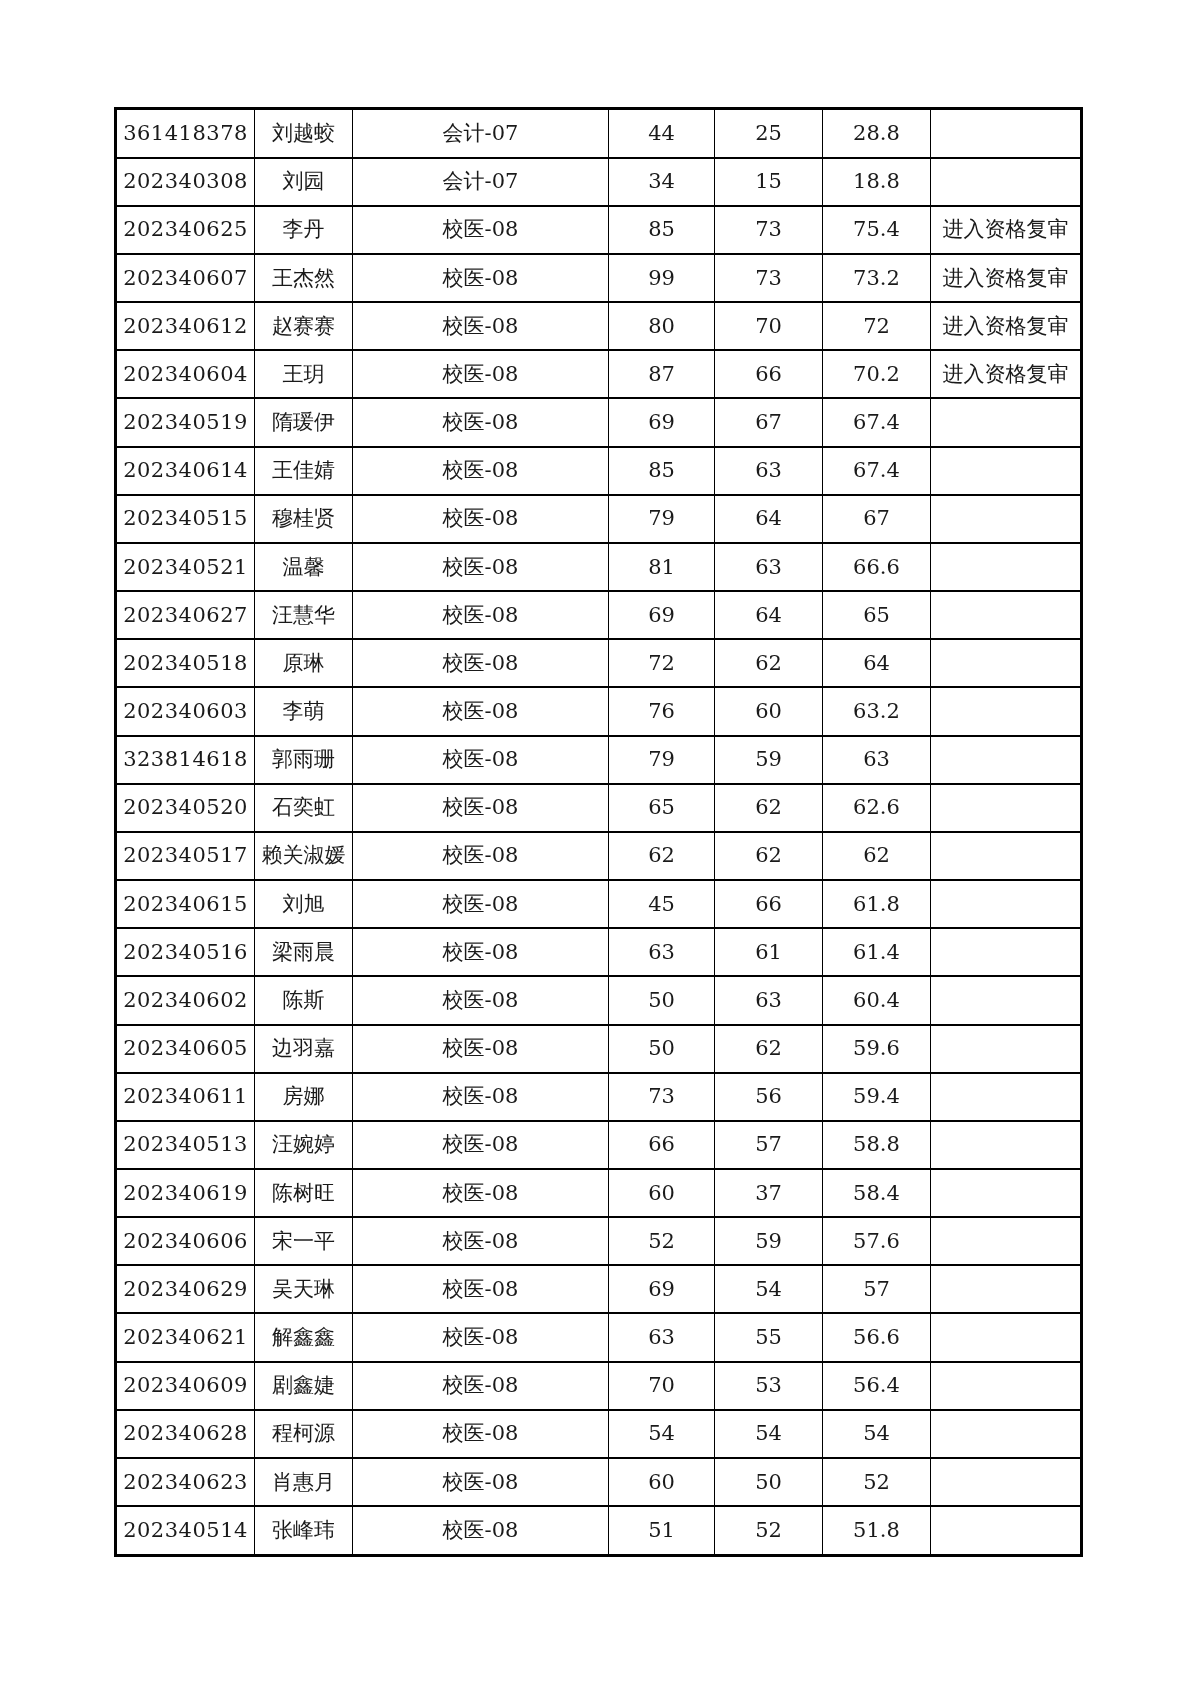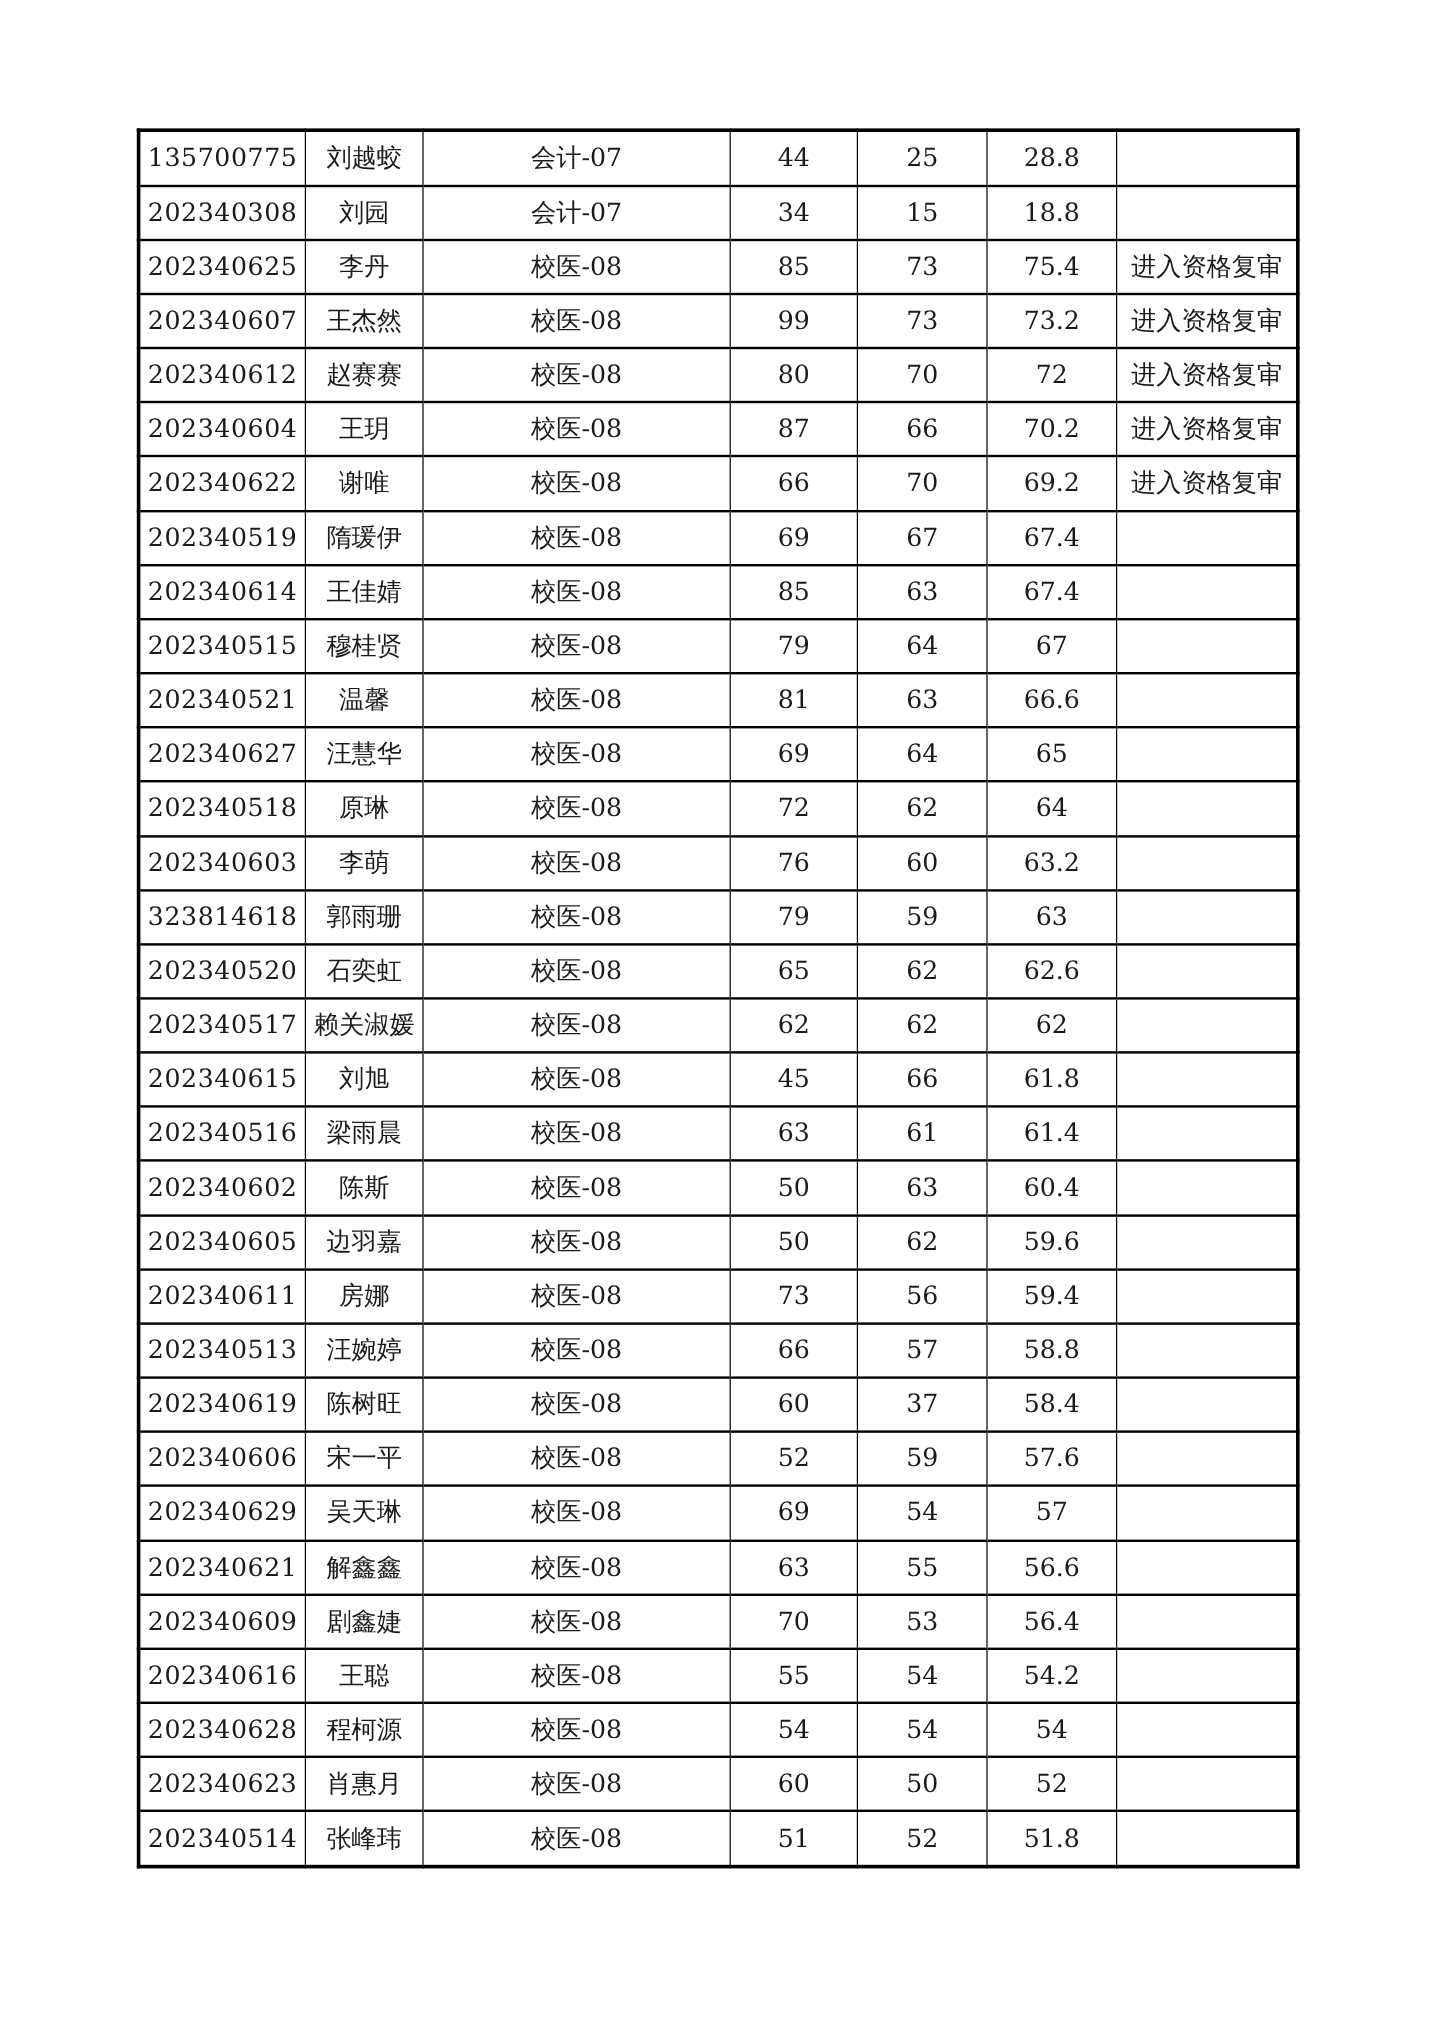--- a/index.html
+++ b/index.html
@@ -57,21 +57,21 @@
       <col style="width:139px">
       <col style="width:98px">
       <col style="width:256px">
       <col style="width:106px">
       <col style="width:108px">
       <col style="width:108px">
       <col style="width:151px">
     </colgroup>
     <tbody>
         <tr>
-          <td class="c0">135700775</td>
+          <td class="c0">361418378</td>
           <td class="c1">刘越蛟</td>
           <td class="c2">会计-07</td>
           <td class="c3">44</td>
           <td class="c4">25</td>
           <td class="c5">28.8</td>
           <td class="c6"></td>
         </tr>
         <tr>
           <td class="c0">202340308</td>
           <td class="c1">刘园</td>
@@ -111,29 +111,20 @@
         <tr>
           <td class="c0">202340604</td>
           <td class="c1">王玥</td>
           <td class="c2">校医-08</td>
           <td class="c3">87</td>
           <td class="c4">66</td>
           <td class="c5">70.2</td>
           <td class="c6">进入资格复审</td>
         </tr>
         <tr>
-          <td class="c0">202340622</td>
-          <td class="c1">谢唯</td>
-          <td class="c2">校医-08</td>
-          <td class="c3">66</td>
-          <td class="c4">70</td>
-          <td class="c5">69.2</td>
-          <td class="c6">进入资格复审</td>
-        </tr>
-        <tr>
           <td class="c0">202340519</td>
           <td class="c1">隋瑗伊</td>
           <td class="c2">校医-08</td>
           <td class="c3">69</td>
           <td class="c4">67</td>
           <td class="c5">67.4</td>
           <td class="c6"></td>
         </tr>
         <tr>
           <td class="c0">202340614</td>
@@ -306,29 +297,20 @@
           <td class="c5">56.6</td>
           <td class="c6"></td>
         </tr>
         <tr>
           <td class="c0">202340609</td>
           <td class="c1">剧鑫婕</td>
           <td class="c2">校医-08</td>
           <td class="c3">70</td>
           <td class="c4">53</td>
           <td class="c5">56.4</td>
-          <td class="c6"></td>
-        </tr>
-        <tr>
-          <td class="c0">202340616</td>
-          <td class="c1">王聪</td>
-          <td class="c2">校医-08</td>
-          <td class="c3">55</td>
-          <td class="c4">54</td>
-          <td class="c5">54.2</td>
           <td class="c6"></td>
         </tr>
         <tr>
           <td class="c0">202340628</td>
           <td class="c1">程柯源</td>
           <td class="c2">校医-08</td>
           <td class="c3">54</td>
           <td class="c4">54</td>
           <td class="c5">54</td>
           <td class="c6"></td>

